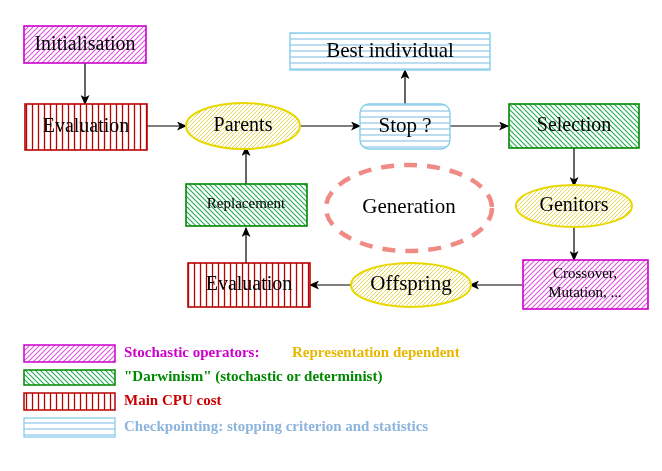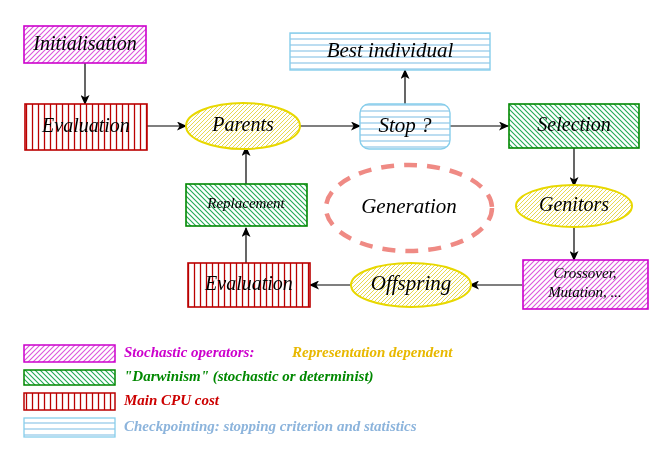--- a/index.html
+++ b/index.html
@@ -10,21 +10,20 @@
   }
   body {
     font-family: "Liberation Serif", "DejaVu Serif", serif;
   }
   #canvas {
     position: relative;
     width: 662px;
     height: 471px;
     background: #ffffff;
     overflow: hidden;
-    font-style: italic;
   }
   #diagram-svg {
     position: absolute;
     left: 0;
     top: 0;
     width: 662px;
     height: 471px;
   }
   .node-label {
     font-family: "Liberation Serif", "DejaVu Serif", serif;

